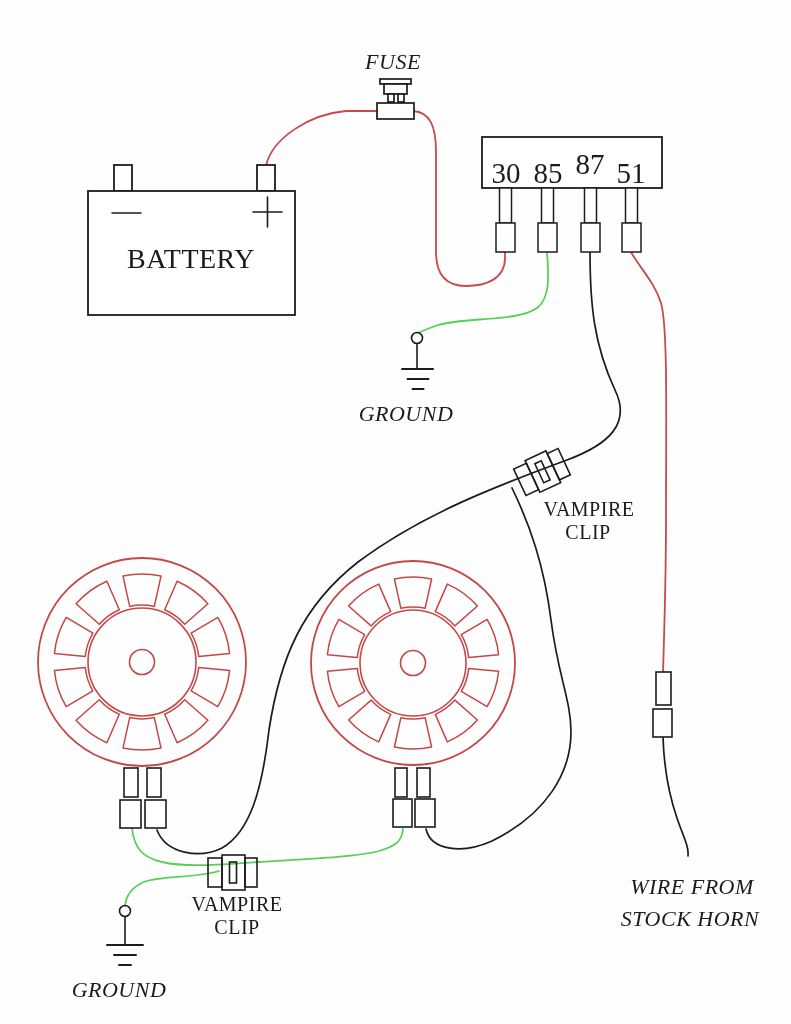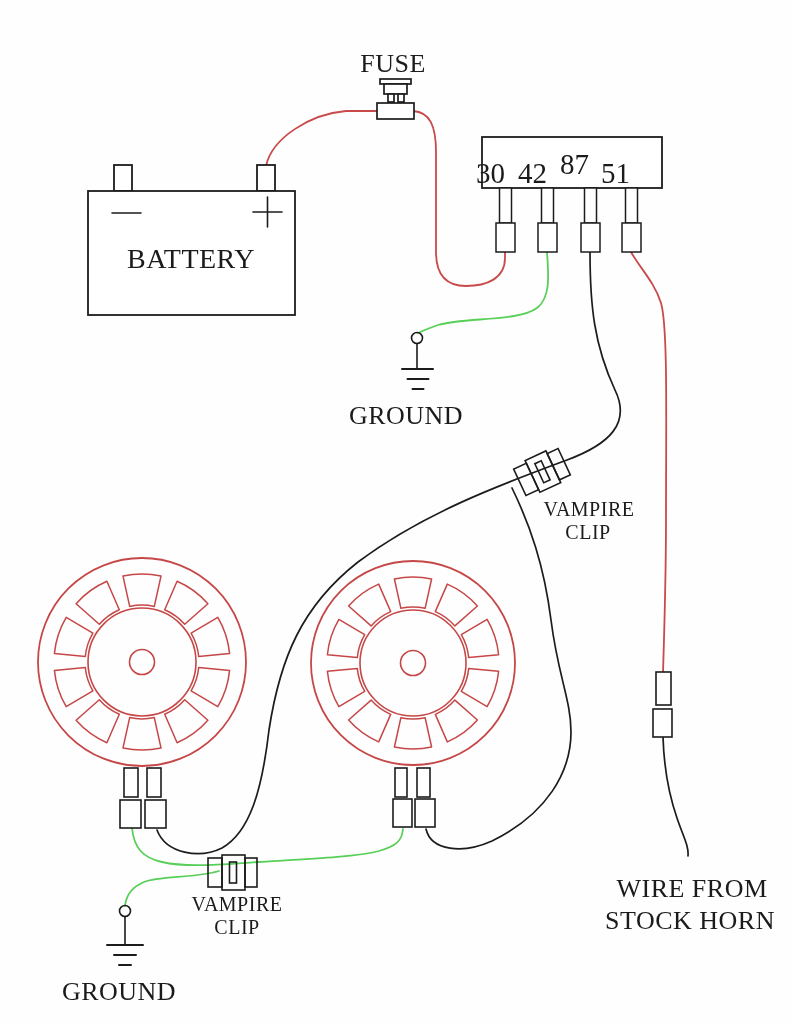--- a/index.html
+++ b/index.html
@@ -2,23 +2,23 @@
 <html><head>
 <meta charset="utf-8">
 <style>
   html,body{margin:0;padding:0;background:#ffffff;}
   #canvas{position:relative;width:791px;height:1024px;background:#fffefe;overflow:hidden;
           font-family:"Liberation Serif", serif;color:#1b1b1b;}
   #art{position:absolute;left:0;top:0;}
   .lbl{position:absolute;width:260px;margin-left:-130px;text-align:center;
        line-height:1.05;white-space:nowrap;color:#1b1b1b;letter-spacing:0.5px;}
   .lbl.big{font-size:28px;}
-  .lbl.mid{font-size:26px;}
+  .lbl.mid{font-size:22px;font-style:italic;}
   .lbl.sm{font-size:20px;}
-  .term{position:absolute;width:60px;margin-left:-30px;
+  .term{position:absolute;width:60px;margin-left:-30px;text-align:center;
         font-size:29px;letter-spacing:0;}
 </style>
 </head>
 <body>
 
 <div id="canvas">
 
 <svg id="art" width="791" height="1024" viewBox="0 0 791 1024" fill="none" stroke-linecap="round">
 
   <g stroke="#58cf58" stroke-width="1.8">
@@ -146,21 +146,21 @@
   <g stroke="#1c1c1c" stroke-width="1.6" fill="#ffffff">
     <rect x="656" y="672" width="15" height="33"></rect>
     <rect x="653" y="709" width="19" height="28"></rect>
   </g>
 </svg>
 
 <div class="lbl mid" style="left:393px;top:50px;">FUSE</div>
 <div class="lbl big" style="left:191px;top:244px;">BATTERY</div>
 
 <div class="term" style="left:506px;top:157px;">30</div>
-<div class="term" style="left:548px;top:157px;">42</div>
+<div class="term" style="left:548px;top:157px;">85</div>
 <div class="term" style="left:590px;top:148px;">87</div>
 <div class="term" style="left:631px;top:157px;">51</div>
 
 <div class="lbl mid" style="left:406px;top:402px;">GROUND</div>
 
 <div class="lbl sm" style="left:589px;top:499px;">VAMPIRE</div>
 <div class="lbl sm" style="left:588px;top:522px;">CLIP</div>
 
 <div class="lbl sm" style="left:237px;top:894px;">VAMPIRE</div>
 <div class="lbl sm" style="left:237px;top:917px;">CLIP</div>

